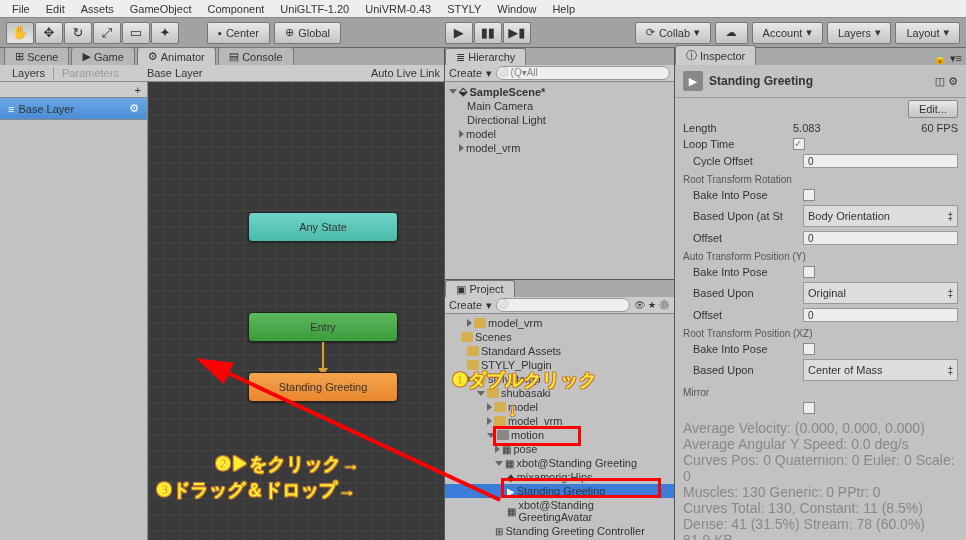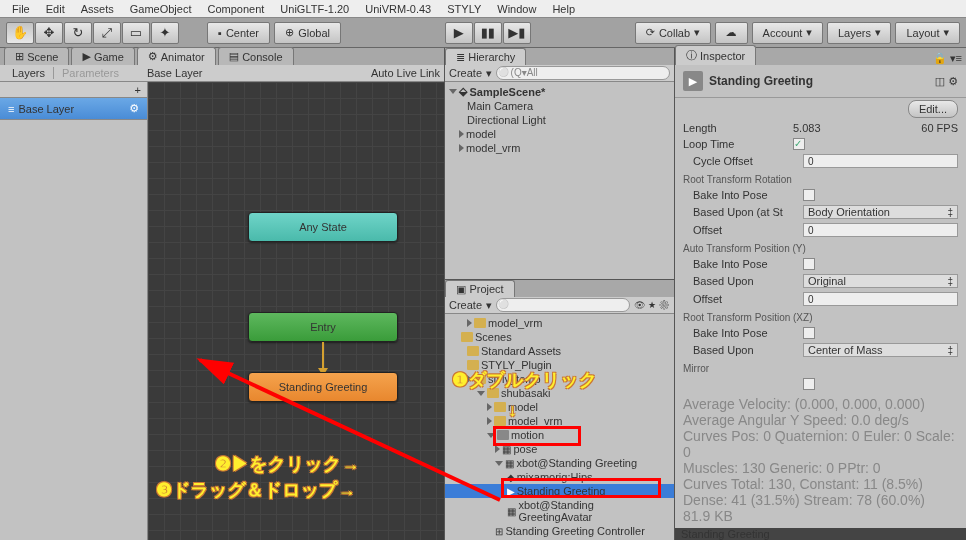--- a/index.html
+++ b/index.html
@@ -43,28 +43,28 @@
 .proj{flex:1;background:#c2c2c2;display:flex;flex-direction:column;min-height:260px}
 .proj-item{padding:1px 4px;display:flex;align-items:center;gap:2px;font-size:10px}
 .proj-item.sel{background:#3b7dd8;color:#fff}
 .fldr{width:12px;height:10px;background:#d4b050;display:inline-block;border-radius:1px}
 .fldr.grey{background:#888}
 .redbox{border:3px solid red;position:absolute}
 .insp{flex:1;background:#c2c2c2;display:flex;flex-direction:column}
 .insp-hd{height:17px;background:#a8a8a8}
 .insp-title{padding:6px 8px;display:flex;align-items:center;gap:6px;border-bottom:1px solid #999}
 .play-icon{width:20px;height:20px;background:#888;border-radius:2px;display:flex;align-items:center;justify-content:center;color:#fff}
-.edit-btn{margin-left:auto;padding:2px 10px;background:linear-gradient(#e8e8e8,#c4c4c4);border:1px solid #888;border-radius:8px}
+.edit-btn{margin-left:auto;padding:2px 10px;background:linear-gradient(#e8e8e8,#c4c4c4);border:1px solid #888;border-radius:2px}
 .prop{padding:2px 8px;display:flex;align-items:center;font-size:10px;color:#555}
 .prop-label{width:110px}
 .chk{width:12px;height:12px;border:1px solid #888;background:#eee;display:inline-block}
 .chk.on:after{content:"✓";color:#4a7;font-size:10px;display:block;line-height:10px}
 .sect{padding:4px 8px 2px;font-size:10px;color:#555}
 .inp{flex:1;height:14px;background:#eee;border:1px solid #999;padding:0 4px;font-size:10px}
-.dd{flex:1;height:14px;background:#ddd;border:1px solid #999;padding:0 4px;font-size:10px;display:flex;align-items:center;justify-content:space-between}
+.dd{flex:1;height:22px;background:#ddd;border:1px solid #999;padding:0 4px;font-size:10px;display:flex;align-items:center;justify-content:space-between}
 .stats{padding:4px 8px;font-size:14px;color:#888;line-height:16px}
 .foot{height:16px;background:#444;color:#fff;display:flex;align-items:center;padding:0 6px;font-size:10px}
 .annot{position:absolute;font-size:18px;font-weight:bold;color:#ffef2e;text-shadow:-1px -1px 0 #c73,1px -1px 0 #c73,-1px 1px 0 #c73,1px 1px 0 #c73;z-index:100}
 svg.redline{position:absolute;z-index:90;pointer-events:none}
 .tri{display:inline-block;width:0;height:0;border-top:4px solid transparent;border-bottom:4px solid transparent;border-left:5px solid #666}
 .tri.down{border-left:4px solid transparent;border-right:4px solid transparent;border-top:5px solid #666;border-bottom:none}
 </style>
 </head>
 <body>
 

